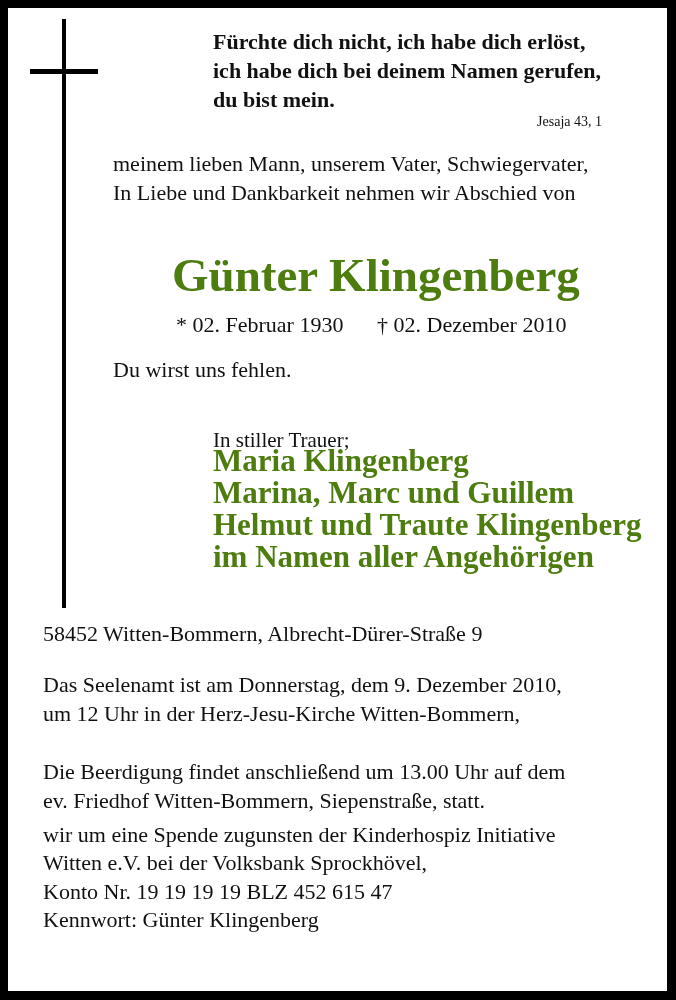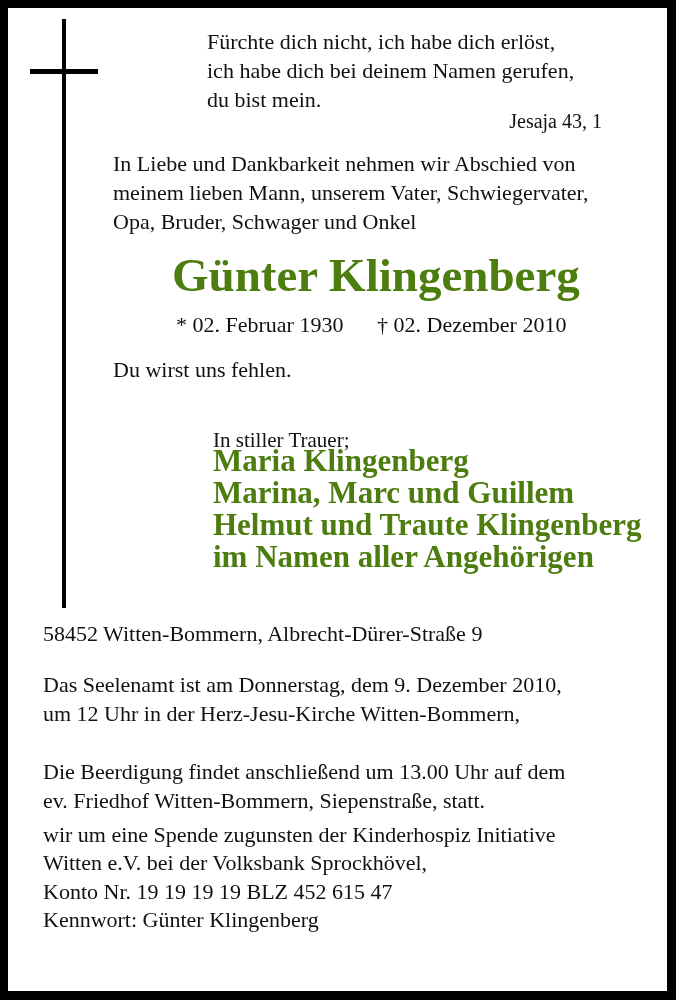--- a/index.html
+++ b/index.html
@@ -21,31 +21,30 @@
 </head>
 <body>
 
 <div class="card">
 
   <div>
     <div class="cross-v"></div>
     <div class="cross-h"></div>
   </div>
 
-  <div class="txt" style="left:199px; top:19px;">
+  <div class="txt" style="left:205px; top:19px;font-weight:bold;">
     <span class="line">Fürchte dich nicht, ich habe dich erlöst,</span>
     <span class="line">ich habe dich bei deinem Namen gerufen,</span>
     <span class="line">du bist mein.</span>
   </div>
-  <div class="txt" style="right:65px; top:99px; font-size:20px;">Jesaja 43, 1</div>
+  <div class="txt" style="right:65px; top:99px; font-size:14px;">Jesaja 43, 1</div>
 
   <div class="txt" style="left:105px; top:141px;">
+    <span class="line">meinem lieben Mann, unserem Vater, Schwiegervater,</span>
     <span class="line">In Liebe und Dankbarkeit nehmen wir Abschied von</span>
-    <span class="line">meinem lieben Mann, unserem Vater, Schwiegervater,</span>
-    <span class="line">Opa, Bruder, Schwager und Onkel</span>
   </div>
 
   <div class="txt bold" style="left:164px; top:240px; font-size:47px; line-height:54px;">Günter Klingenberg</div>
 
   <div class="txt" style="left:168px; top:302px;">
     <span>* 02. Februar 1930</span>
     <span style="position:absolute; left:201px;">† 02. Dezember 2010</span>
   </div>
 
   <div class="txt" style="left:105px; top:347px;">Du wirst uns fehlen.</div>

